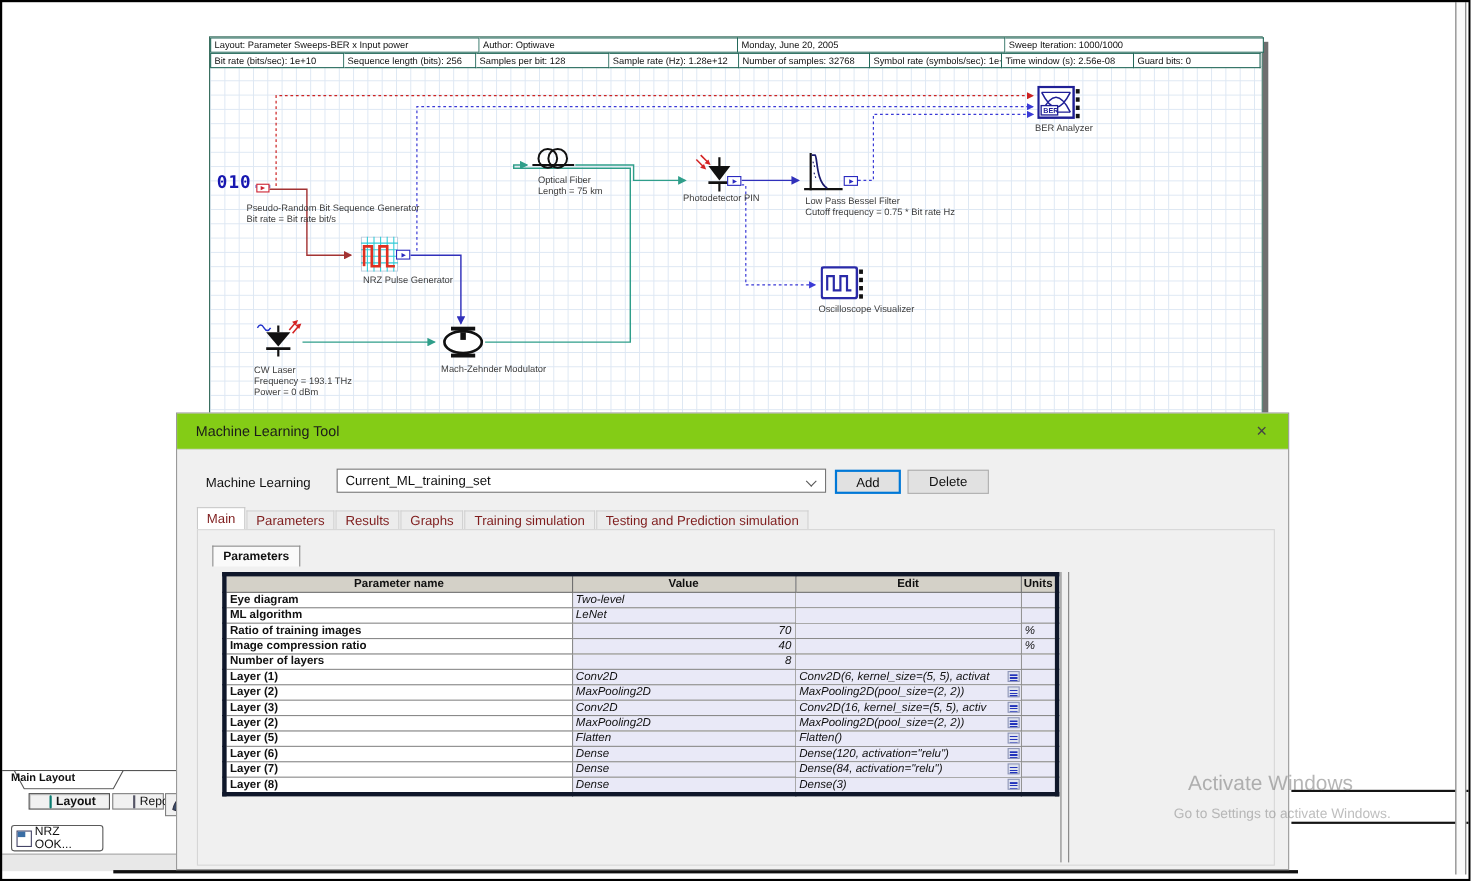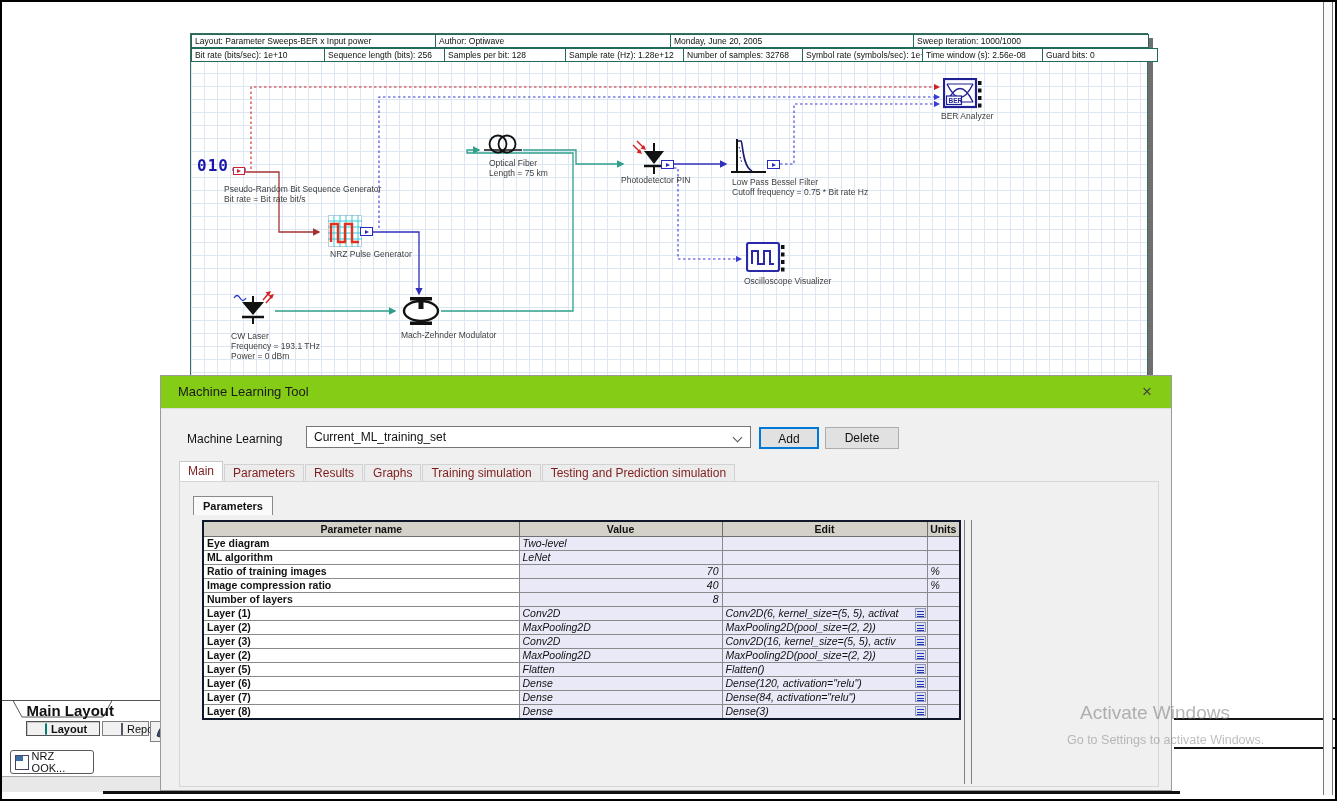--- a/index.html
+++ b/index.html
@@ -54,40 +54,40 @@
   .tabs{position:absolute;left:18px;top:86px;height:19px;display:flex;align-items:flex-end;}
   .tab{height:16px;line-height:16px;padding:0 8px;font-size:12px;color:#7f1d1d;background:#ececec;
     border:1px solid #d2d2d2;border-bottom:none;margin-right:1px;cursor:pointer;}
   .tab.active{height:19px;line-height:19px;background:#fff;border-color:#c8c8c8;position:relative;z-index:2;}
   .panel{position:absolute;left:18px;top:105px;width:980px;height:306px;background:#f0f0f0;
     border:1px solid #d6d6d6;box-sizing:border-box;}
   .subtab{position:absolute;left:13px;top:14px;height:18px;line-height:18px;padding:0 9px;
     background:#fafafa;border:1px solid #8a8a8a;border-bottom:none;font-size:11px;font-weight:bold;color:#111;cursor:pointer;}
 
   table.params{position:absolute;left:22px;top:38px;border-collapse:collapse;table-layout:fixed;
-    width:757px;font-size:10.5px;color:#111;border:2px solid #0f172a;}
+    width:757px;font-size:10.5px;color:#111;border:4px solid #0f172a;}
   .params th{background:#d4d1c8;border:1px solid #707070;font-weight:bold;height:14px;
     padding:0 2px;overflow:hidden;white-space:nowrap;}
   .params td{border:1px solid #8a8a8a;height:13px;line-height:13px;padding:0 3px;
     overflow:hidden;white-space:nowrap;}
   .params td.name{background:#fff;font-weight:bold;}
   .params td.val,.params td.edit,.params td.units{background:#e9e9f7;font-style:italic;}
   .params td.num{text-align:right;}
   .params td.edit{position:relative;padding-right:15px;}
   .editbtn{position:absolute;right:1px;top:1px;width:11px;height:10px;background:#dfe3ef;
     border:1px solid #8f96b8;box-sizing:border-box;cursor:pointer;}
   .editbtn span{display:block;margin:1.5px auto 0;width:7px;height:6px;
     background:repeating-linear-gradient(#2233bb 0 1.3px,transparent 1.3px 2.6px);}
   .tscroll{position:absolute;left:784px;top:38px;width:6px;height:264px;
     border-left:1px solid #808080;border-right:1px solid #808080;}
 
   
   .hline700{position:absolute;left:2px;top:700px;width:280px;height:1px;background:#555;z-index:2;}
   .mltab{position:absolute;left:10px;top:700px;z-index:2;}
-  .mltab .txt{position:absolute;left:0;top:2px;width:104px;text-align:right;font-size:15px;font-weight:bold;color:#111;}
+  .mltab .txt{position:absolute;left:0;top:2px;width:104px;text-align:left;font-size:10px;font-weight:bold;color:#111;}
   .toolbtn{position:absolute;top:721px;height:15px;background:#f1f1f1;border:1px solid #808080;
     box-sizing:border-box;display:flex;align-items:center;padding:0 18px;font-size:11px;color:#111;z-index:2;cursor:pointer;}
   .toolbtn.sel{border:1px solid #505050;box-shadow:inset 1px 1px 0 #c8c8c8;font-weight:bold;}
   .lay-ic{width:13px;height:10px;background:#2fd3c3;border:1px solid #0a7a6e;border-radius:2px;margin-right:4px;}
   .rep-ic{width:11px;height:10px;background:#fff;border:1px solid #556;margin-right:4px;
     background-image:linear-gradient(#556 1px,transparent 1px),linear-gradient(90deg,#556 1px,transparent 1px);
     background-size:4px 3.5px;}
   .penbtn{position:absolute;left:150px;top:721px;width:24px;height:21px;background:#f1f1f1;
     border:1px solid #808080;box-sizing:border-box;z-index:2;}
   .nrztab{position:absolute;left:10px;top:750px;width:84px;height:24px;background:#fff;
@@ -113,21 +113,21 @@
 
   <div class="canvas">
 
     <div class="hdr hdr1">
       <div class="cell" style="width:245px">Layout: Parameter Sweeps-BER x Input power</div>
       <div class="cell" style="width:235px">Author: Optiwave</div>
       <div class="cell" style="width:243px">Monday, June 20, 2005</div>
       <div class="cell" style="width:235px">Sweep Iteration: 1000/1000</div>
     </div>
     <div class="hdr hdr2">
-      <div class="cell" style="width:134px">Bit rate (bits/sec):  1e+10</div>
+      <div class="cell" style="width:122px">Bit rate (bits/sec):  1e+10</div>
       <div class="cell" style="width:120px">Sequence length (bits):  256</div>
       <div class="cell" style="width:121px">Samples per bit:  128</div>
       <div class="cell" style="width:118px">Sample rate (Hz):  1.28e+12</div>
       <div class="cell" style="width:119px">Number of samples:  32768</div>
       <div class="cell" style="width:120px">Symbol rate (symbols/sec):  1e+</div>
       <div class="cell" style="width:120px">Time window (s):  2.56e-08</div>
       <div class="cell" style="width:115px">Guard bits:  0</div>
     </div>
 
     <svg class="wires" width="958" height="666">

